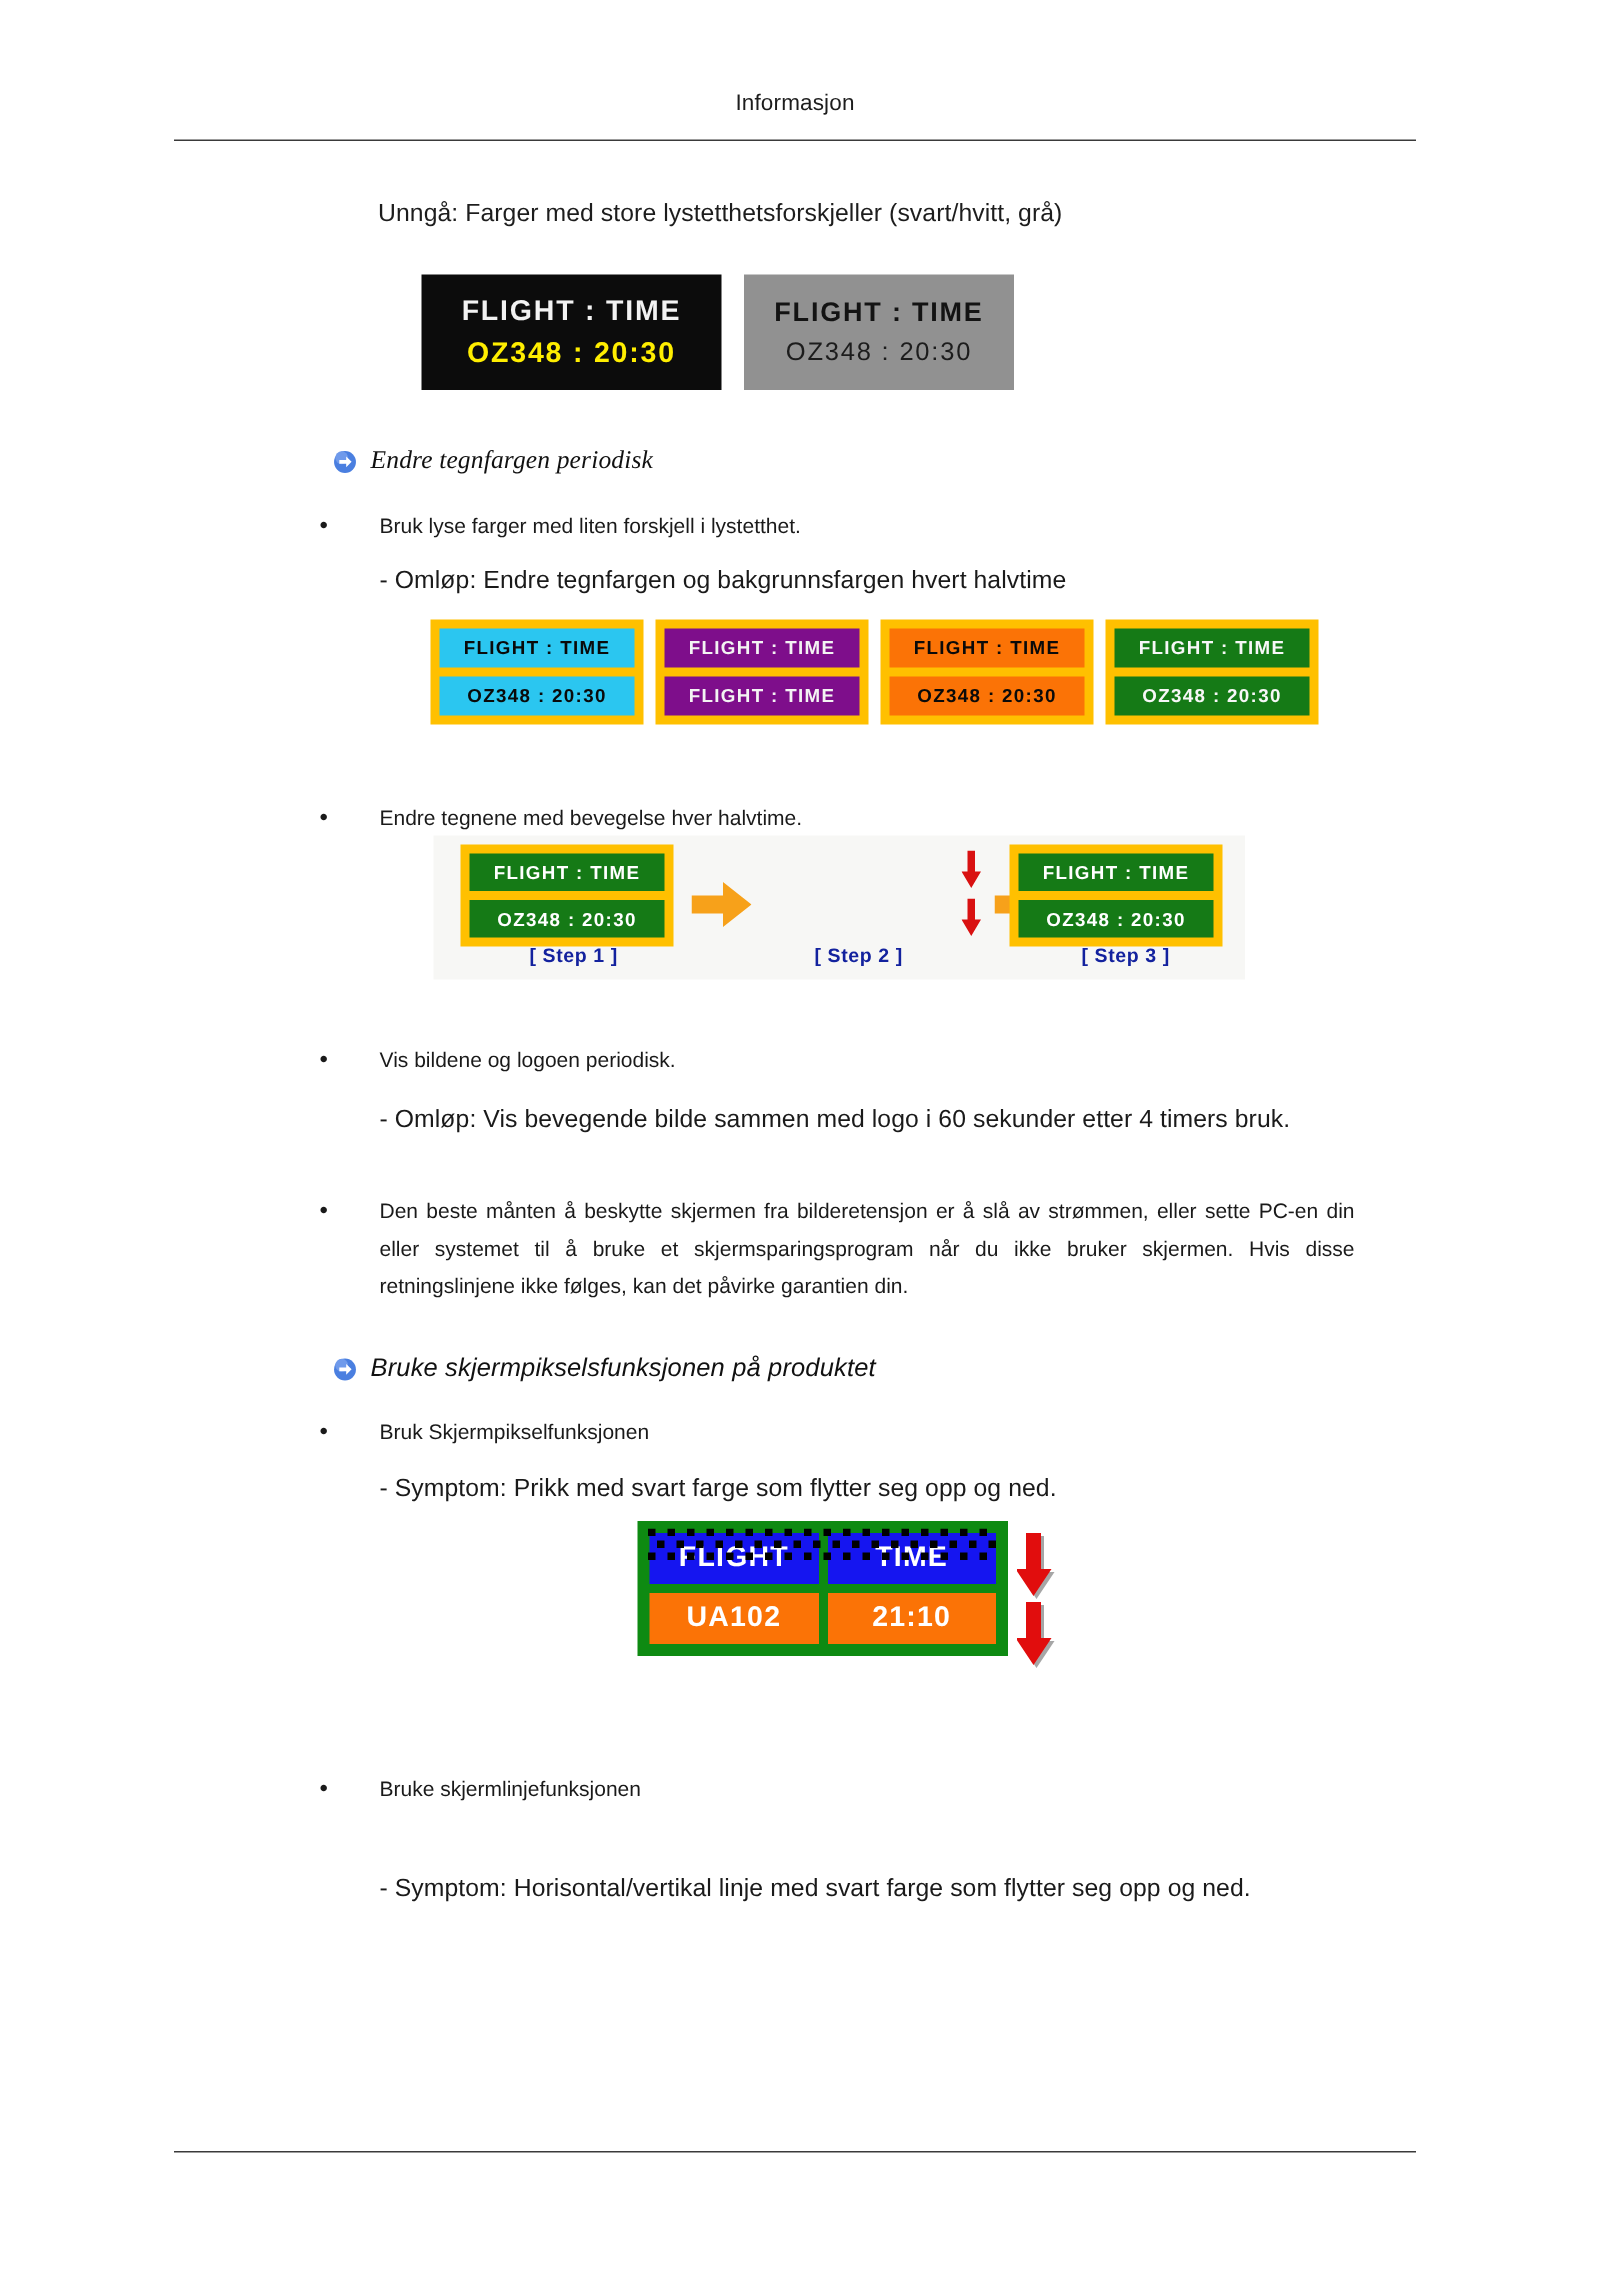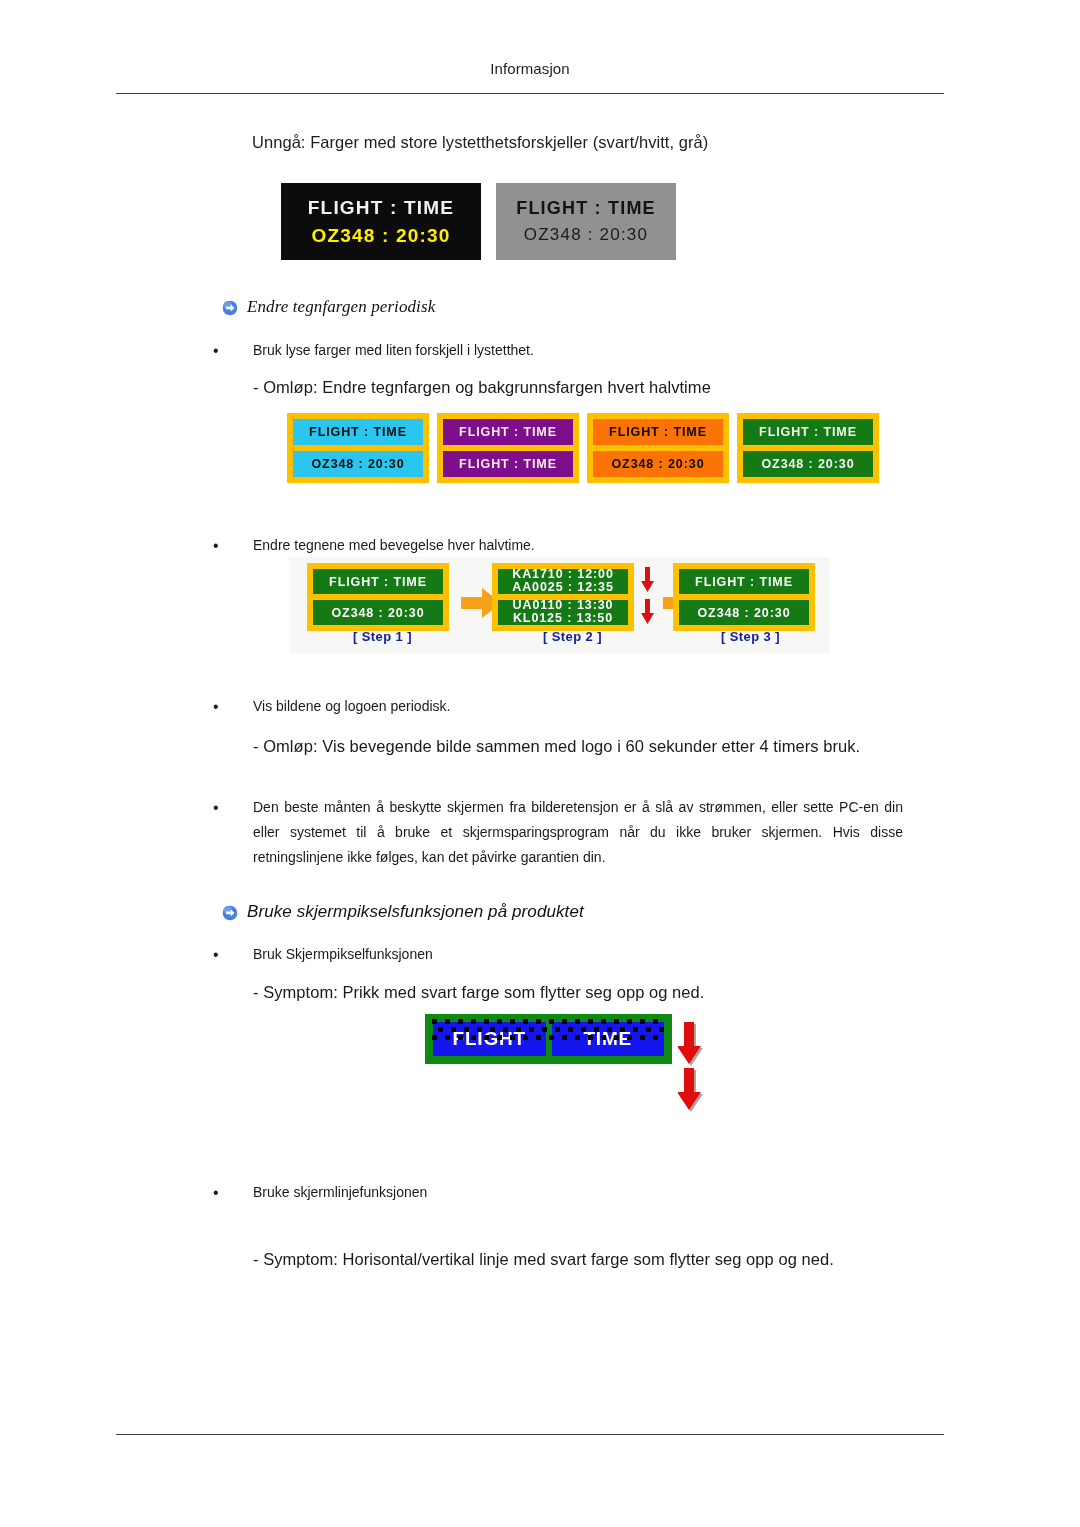--- a/index.html
+++ b/index.html
@@ -392,30 +392,20 @@
       <div class="cell">OZ348  :  20:30</div>
     </div>
     <div class="step-label" style="left:48px; top:72px;">[ Step 1 ]</div>
 
     <div class="orange-arrow" style="left:172px; top:31px;">
       <svg width="40" height="30" viewBox="0 0 40 30">
         <path d="M0 9 h21 v-9 l19 15 -19 15 v-9 h-21 z" fill="#F7A11A"></path>
       </svg>
     </div>
 
-    <div class="step-board" style="left:203px; top:6px; width:142px;">
-      <div class="cell cell-scroll">
-        <span class="sline a">KA1710 :  12:00</span>
-        <span class="sline b">AA0025 :  12:35</span>
-      </div>
-      <div class="cell cell-scroll">
-        <span class="sline a">UA0110 :  13:30</span>
-        <span class="sline b">KL0125 :  13:50</span>
-      </div>
-    </div>
     <div class="step-label" style="left:238px; top:72px;">[ Step 2 ]</div>
 
     <div class="red-arrow-sm" style="left:352px; top:10px;">
       <svg width="13" height="26" viewBox="0 0 13 26">
         <path d="M4 0 h5 v14 h4 l-6.5 11 -6.5 -11 h4 z" fill="#D91111"></path>
       </svg>
     </div>
     <div class="red-arrow-sm" style="left:352px; top:42px;">
       <svg width="13" height="26" viewBox="0 0 13 26">
         <path d="M4 0 h5 v14 h4 l-6.5 11 -6.5 -11 h4 z" fill="#D91111"></path>
@@ -467,20 +457,24 @@
 
 <div class="big-fig">
   <div class="big-board">
 
     <div class="big-row">
       <div class="big-cell blue">FLIGHT</div>
       <div class="big-cell blue">TIME</div>
     </div>
 
 
+    <div class="big-row">
+      <div class="big-cell orange">UA102</div>
+      <div class="big-cell orange">21:10</div>
+    </div>
 
     <div class="dot-overlay">
       <svg width="234" height="22" viewBox="0 0 234 22">
         <g fill="#000000">
           <rect x="0" y="0" width="5" height="5"></rect>
             <rect x="13" y="0" width="5" height="5"></rect>
           <rect x="26" y="0" width="5" height="5"></rect>
             <rect x="39" y="0" width="5" height="5"></rect>
           <rect x="52" y="0" width="5" height="5"></rect>
             <rect x="65" y="0" width="5" height="5"></rect>

